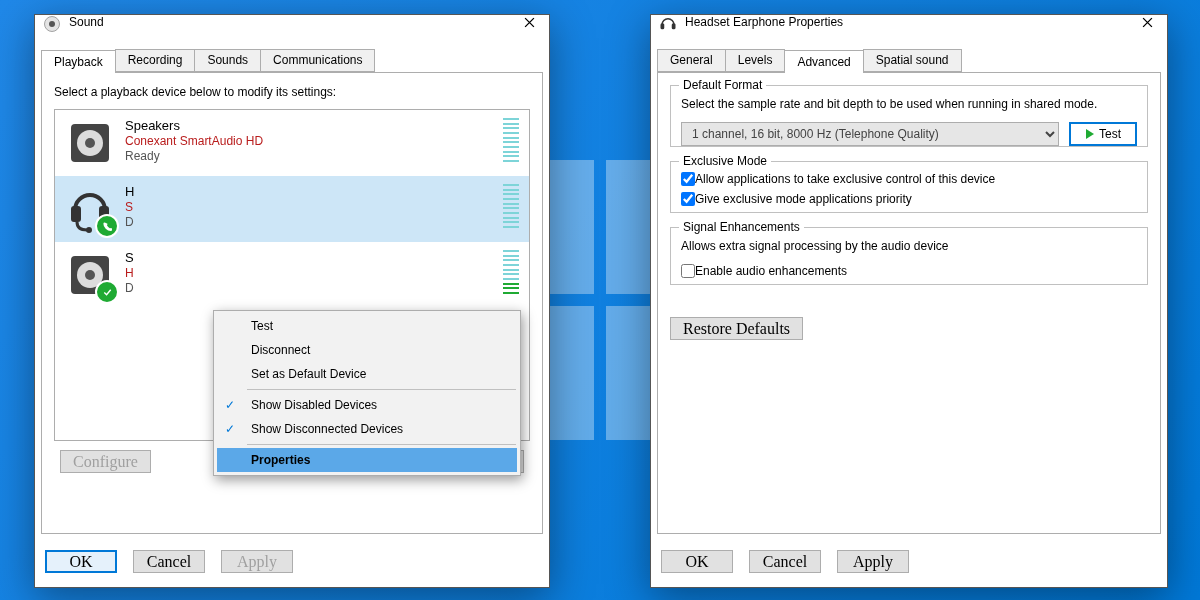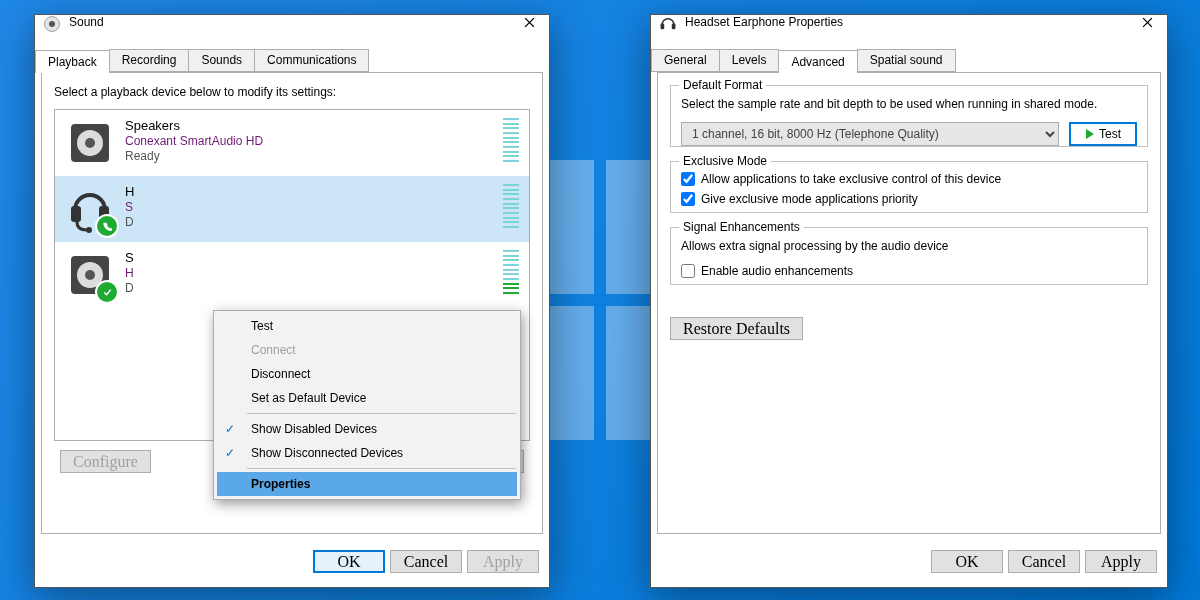--- a/index.html
+++ b/index.html
@@ -5,60 +5,60 @@
 html,body{margin:0;padding:0;width:1200px;height:600px;overflow:hidden;font-family:"Segoe UI",Arial,sans-serif;font-size:12px;background:#0078d7}
 .desktop{position:relative;width:1200px;height:600px;background:linear-gradient(135deg,#2088e8 0%,#0078d7 100%)}
 .winlogo{position:absolute;left:50%;top:50%;transform:translate(-50%,-50%);width:280px;height:280px;display:grid;grid-template-columns:1fr 1fr;grid-template-rows:1fr 1fr;gap:12px;opacity:.35}
 .winlogo div{background:#fff}
 .window{position:absolute;background:#fff;box-shadow:0 10px 40px rgba(0,0,0,.4);border:1px solid #555}
 .titlebar{height:30px;display:flex;align-items:flex-start;padding:0 8px;background:#fff}
 .titlebar .ticon{width:18px;height:18px;margin-right:8px;display:flex;align-items:center;justify-content:center}
 .titlebar .ttext{flex:1;font-size:12px;color:#000}
 .closebtn{width:40px;height:30px;display:flex;align-items:center;justify-content:center;cursor:pointer;margin:-8px -8px -8px 0}
 .closebtn svg{width:11px;height:11px}
-.tabs{display:flex;padding:4px 6px 0 0;background:#fff}
+.tabs{display:flex;padding:4px 6px 0 6px;background:#fff}
 .tab{padding:4px 12px;border:1px solid #adadad;border-bottom:none;background:#fff;margin-right:-1px;position:relative;top:1px;cursor:pointer;color:#000}
 .tab.inactive{background:#f0f0f0;top:0;border-bottom:1px solid #adadad;padding:3px 12px}
 .tabbody{border:1px solid #adadad;margin:0 6px 6px 6px;padding:12px;background:#fff}
 .instr{color:#000;margin-bottom:10px}
 .devlist{border:1px solid #adadad;height:330px;position:relative;background:#fff}
 .dev{display:flex;align-items:flex-start;padding:8px 10px;position:relative}
 .dev.sel{background:#cde6f7}
 .dev .dicon{width:50px;height:50px;margin-right:10px;position:relative;flex:none}
 .dev .dinfo{flex:1;line-height:1.25}
 .dev .dname{font-size:13px;color:#000}
-.dev .dsub{color:#701a75}
+.dev .dsub{color:#b91c1c}
 .dev .dstat{color:#555}
 .lvlmeter{width:16px;height:44px;display:flex;flex-direction:column;justify-content:space-between;margin-left:6px}
 .lvlmeter span{display:block;height:2px;width:100%}
 .lvlmeter .off{background:#7dd4d8}
 .lvlmeter .on{background:#1faa33}
 .btnrow{display:flex;gap:6px;padding:8px 6px;align-items:center}
 button.win{height:23px;min-width:72px;padding:0 12px;background:#e1e1e1;border:1px solid #adadad;font-family:Liberation Serif, serif;font-size:16px;cursor:pointer}
 button.win:disabled{color:#a0a0a0;cursor:default}
 button.win.primary{border:2px solid #0078d7;background:#e5f1fb;padding:0 11px;height:23px}
 .splitbtn{display:flex}
 .splitbtn button.win{border-right:none}
 .splitbtn .drop{width:18px;height:23px;border:1px solid #adadad;background:#e1e1e1;display:flex;align-items:center;justify-content:center;cursor:pointer}
-.bottombtns{display:flex;justify-content:flex-end;gap:5px;padding:10px}
+.bottombtns{display:flex;gap:16px;padding:10px}
 
 .ctxmenu{position:absolute;left:158px;top:200px;width:300px;background:#f2f2f2;border:1px solid #adadad;box-shadow:2px 4px 12px rgba(0,0,0,.4);z-index:50;padding:3px}
 .ctxitem{height:24px;display:flex;align-items:center;padding-left:34px;color:#000;position:relative;cursor:pointer}
 .ctxitem.disabled{color:#a0a0a0;cursor:default}
 .ctxitem.sel{background:#5ba8e8;color:#000;font-weight:bold}
 .ctxsep{height:1px;background:#c0c0c0;margin:3px 1px 3px 30px}
 .ctxcheck{position:absolute;left:8px;top:50%;transform:translateY(-50%);color:#0078d7;font-size:12px}
 
 .group{border:1px solid #c0c0c0;padding:10px 10px 0 10px;margin-bottom:14px;position:relative}
 .group .glabel{position:absolute;left:8px;top:-8px;background:#fff;padding:0 4px;font-size:12px;color:#000}
 .gdesc{color:#000;margin-bottom:10px;line-height:1.35}
 .selrow{display:flex;gap:10px;align-items:center}
 select.win{height:24px;border:1px solid #adadad;background:#e6e6e6;font-family:Liberation Sans, sans-serif;font-size:12px;padding:0 6px;flex:1;color:#444}
 .testbtn{height:24px;border:2px solid #0078d7;background:#fff;display:flex;align-items:center;gap:4px;padding:0 14px;cursor:pointer;font-family:inherit;font-size:12px}
-.cbrow{display:flex;align-items:center;gap:6px;margin-bottom:6px;color:#000}
+.cbrow{display:flex;align-items:center;margin-bottom:6px;color:#000}
 .cbrow input{width:14px;height:14px;margin:0}
 
 .spksvg{width:50px;height:50px}
 .headsvg{width:50px;height:50px}
 .badge{position:absolute;right:-4px;bottom:-4px;width:20px;height:20px;border-radius:50%;background:#1faa33;border:2px solid #fff;display:flex;align-items:center;justify-content:center}
 .badge.phone{background:#1faa33}
 .badge svg{width:11px;height:11px}
 </style>
 </head>
 <body>
@@ -184,21 +184,20 @@
               <span class="off"></span>
               <span class="off"></span>
               <span class="on"></span>
               <span class="on"></span>
               <span class="on"></span>
             </div>
         </div>
 
         <div class="ctxmenu">
           <div class="ctxitem">Test</div>
-          <div class="ctxitem disabled">Connect</div>
           <div class="ctxitem">Disconnect</div>
           <div class="ctxitem">Set as Default Device</div>
           <div class="ctxsep"></div>
           <div class="ctxitem">
               <span class="ctxcheck">✓</span>
               <span>Show Disabled Devices</span>
             </div>
           <div class="ctxitem">
               <span class="ctxcheck">✓</span>
               <span>Show Disconnected Devices</span>

